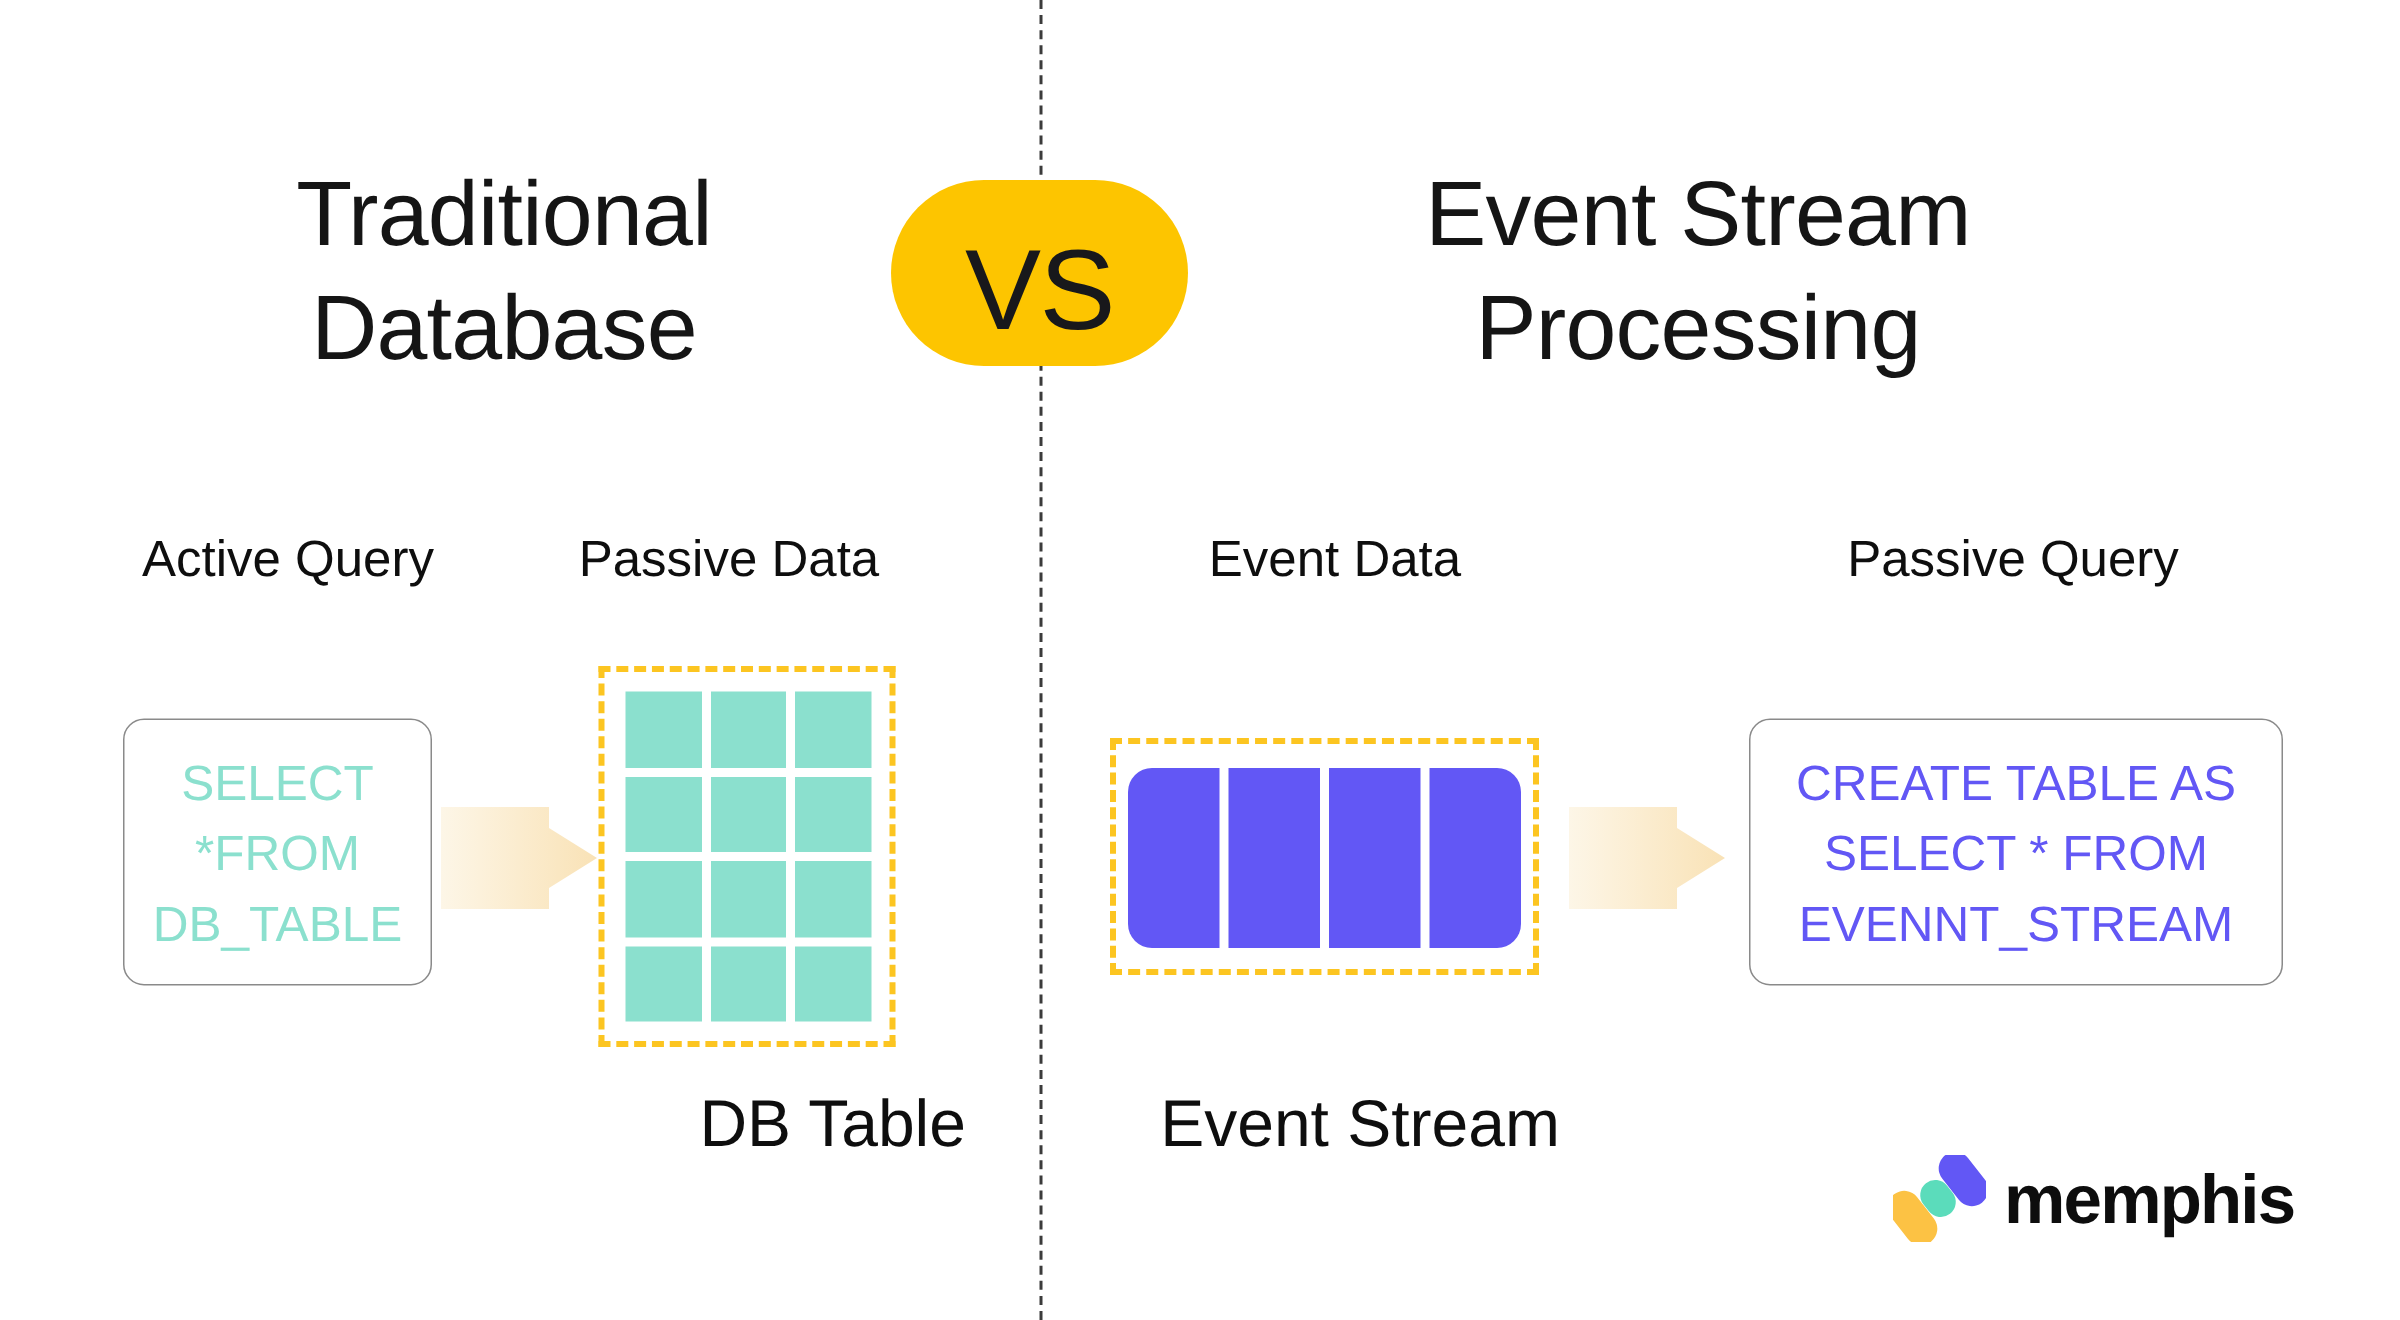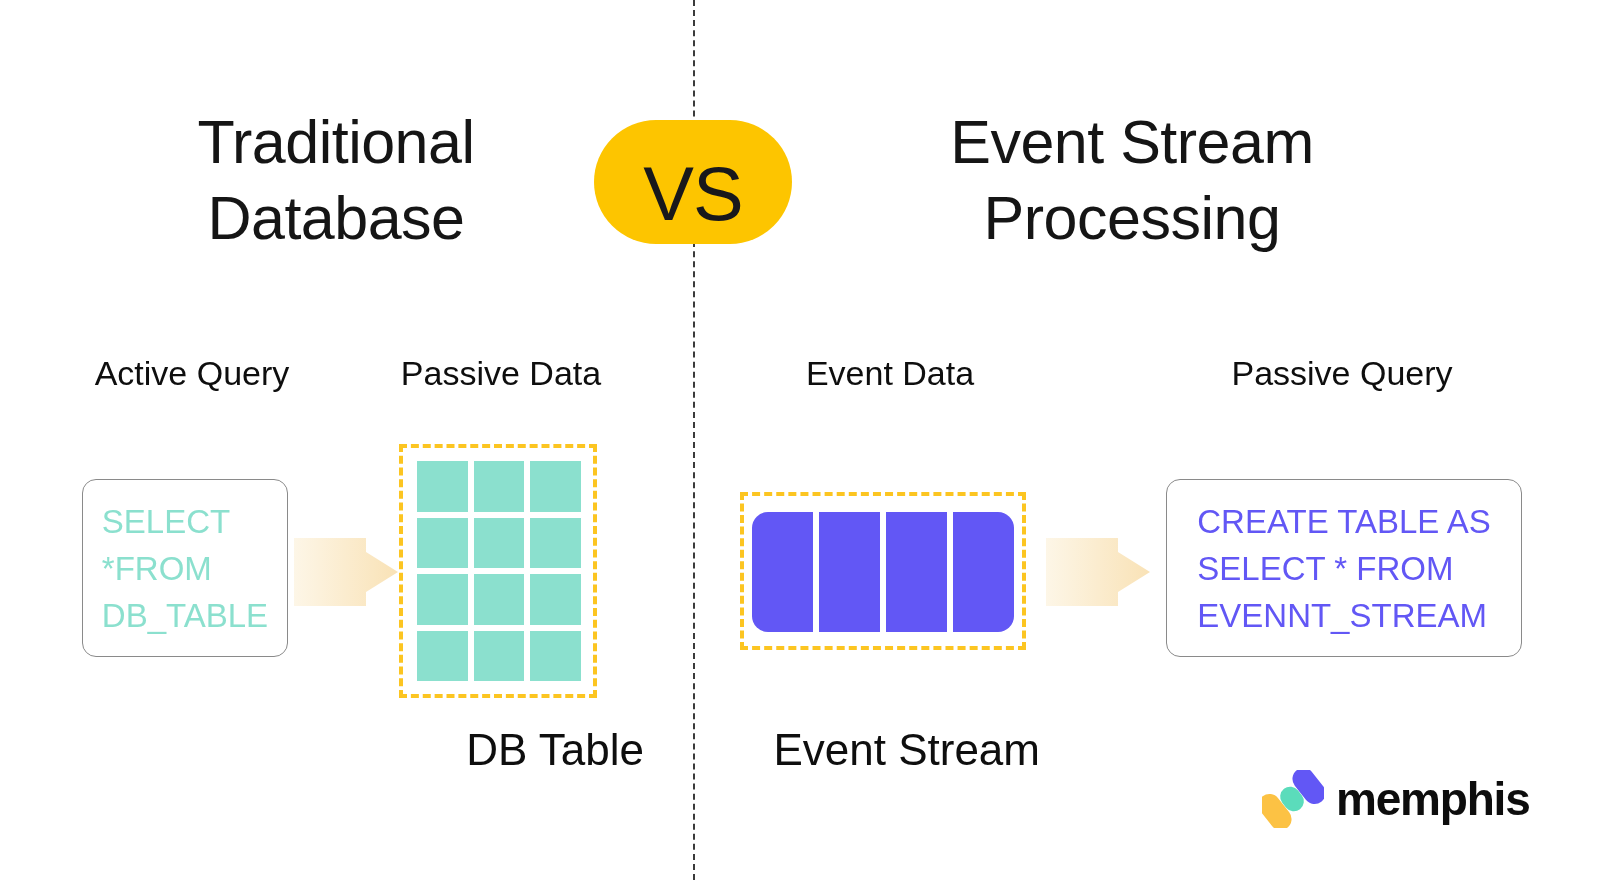--- a/index.html
+++ b/index.html
@@ -83,21 +83,21 @@
   .sublabel {
     position: absolute;
     top: 352px;
     font-size: 34px;
     line-height: 42px;
     font-weight: 400;
     text-align: center;
     color: #0e0e0e;
   }
   .sublabel-aq { left: 42px;   width: 300px; }
-  .sublabel-pd { left: 351px;  width: 300px; }
+  .sublabel-pd { left: 336px;  width: 300px; }
   .sublabel-ad { left: 740px;  width: 300px; }
   .sublabel-pq { left: 1192px; width: 300px; }
 
   
   .caption {
     position: absolute;
     top: 728px;
     font-size: 44px;
     line-height: 44px;
     font-weight: 400;
@@ -110,20 +110,21 @@
   
   .code-box {
     position: absolute;
     box-sizing: border-box;
     background: #ffffff;
     border: 1.5px solid #8a8a8a;
     border-radius: 14px;
     display: flex;
     align-items: center;
     justify-content: center;
+    text-align: center;
     font-size: 33px;
     line-height: 47px;
     white-space: pre-line;
     padding: 6px 10px;
   }
   .code-box-left {
     left: 82px;
     top: 479px;
     width: 206px;
     height: 178px;

